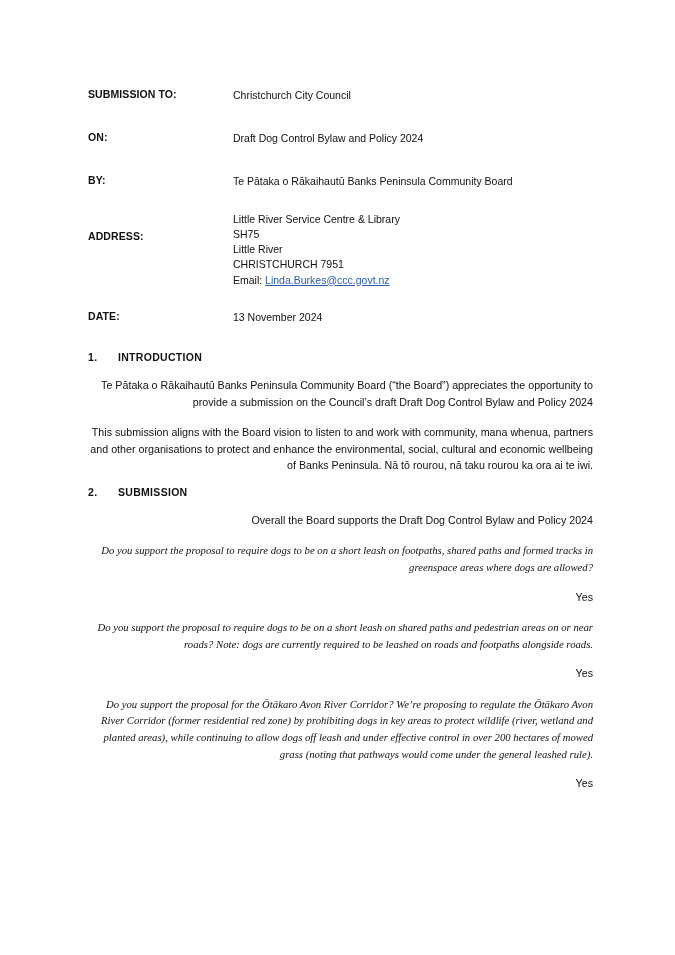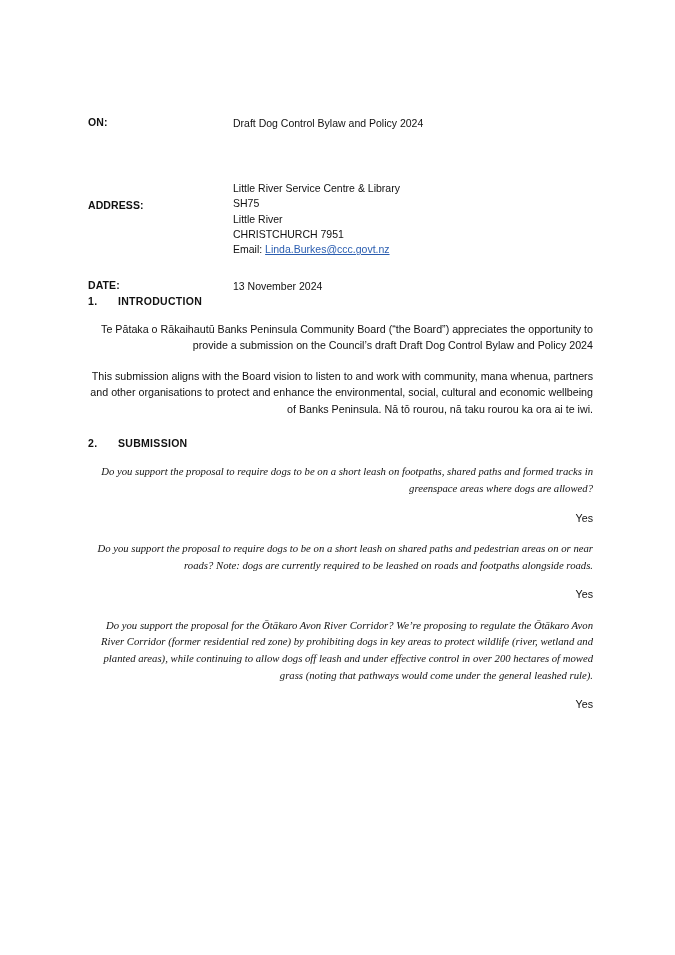--- a/index.html
+++ b/index.html
@@ -72,44 +72,53 @@
     text-align: right;
   }
   .italic-q {
     font-style: italic;
     font-family: Liberation Serif, serif;
   }
   .block {
     margin-top: 14px;
   }
   .heading-block {
+    margin-top: 26px;
   }
   .answer {
     margin-top: 13px;
   }
 </style>
 </head>
 <body>
 
 <div class="page">
 
   <table class="meta-table">
     <tbody>
+        <tr>
+      <td class="meta-label">SUBMISSION TO:</td>
+      <td class="meta-value">Christchurch City Council</td>
+    </tr>
     <tr class="row-spacer">
           <td></td>
           <td></td>
         </tr>
     <tr>
       <td class="meta-label">ON:</td>
       <td class="meta-value">Draft Dog Control Bylaw and Policy 2024</td>
     </tr>
     <tr class="row-spacer">
           <td></td>
           <td></td>
         </tr>
+    <tr>
+      <td class="meta-label">BY:</td>
+      <td class="meta-value">Te Pātaka o Rākaihautū Banks Peninsula Community Board</td>
+    </tr>
     <tr class="row-spacer-sm">
           <td></td>
           <td></td>
         </tr>
     <tr>
       <td class="meta-label" style="padding-top:18px;">ADDRESS:</td>
       <td class="meta-value">
         <span class="addr-line">Little River Service Centre &amp; Library</span>
         <span class="addr-line">SH75</span>
         <span class="addr-line">Little River</span>
@@ -129,24 +138,25 @@
     </table>
 
   <div class="heading-block">
     <p class="section-heading">
       <span class="num">1.</span><span>INTRODUCTION</span>
     </p>
     <p class="body-text block">Te Pātaka o Rākaihautū Banks Peninsula Community Board (“the Board”) appreciates the opportunity to provide a submission on the Council’s draft Draft Dog Control Bylaw and Policy 2024</p>
     <p class="body-text block">This submission aligns with the Board vision to listen to and work with community, mana whenua, partners and other organisations to protect and enhance the environmental, social, cultural and economic wellbeing of Banks Peninsula. Nā tō rourou, nā taku rourou ka ora ai te iwi.</p>
   </div>
 
-  <div style="margin-top:20px;">
+  <div style="margin-top:12px;">
     <p class="section-heading">
       <span class="num">2.</span><span>SUBMISSION</span>
     </p>
+    <p class="body-text block">Overall the Board supports the Draft Dog Control Bylaw and Policy 2024</p>
 
     <p class="body-text italic-q block">Do you support the proposal to require dogs to be on a short leash on footpaths, shared paths and formed tracks in greenspace areas where dogs are allowed?</p>
     <p class="body-text answer">Yes</p>
 
     <p class="body-text italic-q block">Do you support the proposal to require dogs to be on a short leash on shared paths and pedestrian areas on or near roads? Note: dogs are currently required to be leashed on roads and footpaths alongside roads.</p>
     <p class="body-text answer">Yes</p>
 
     <p class="body-text italic-q block">Do you support the proposal for the Ōtākaro Avon River Corridor? We’re proposing to regulate the Ōtākaro Avon River Corridor (former residential red zone) by prohibiting dogs in key areas to protect wildlife (river, wetland and planted areas), while continuing to allow dogs off leash and under effective control in over 200 hectares of mowed grass (noting that pathways would come under the general leashed rule).</p>
     <p class="body-text answer">Yes</p>
   </div>

